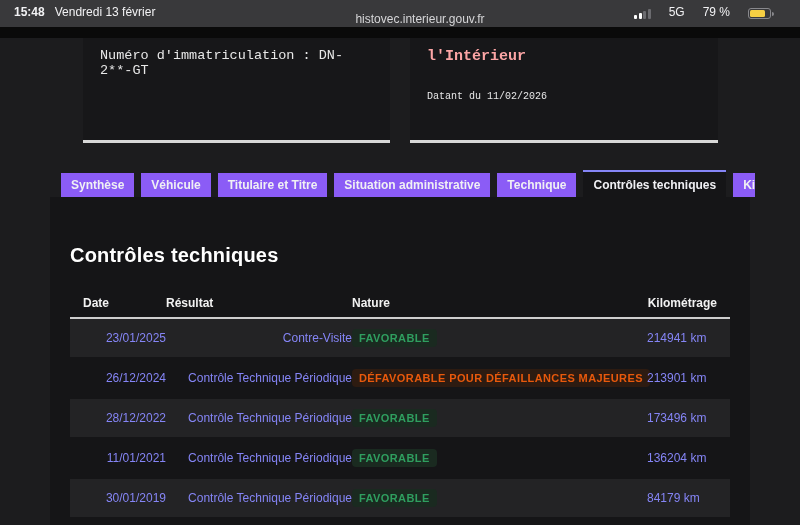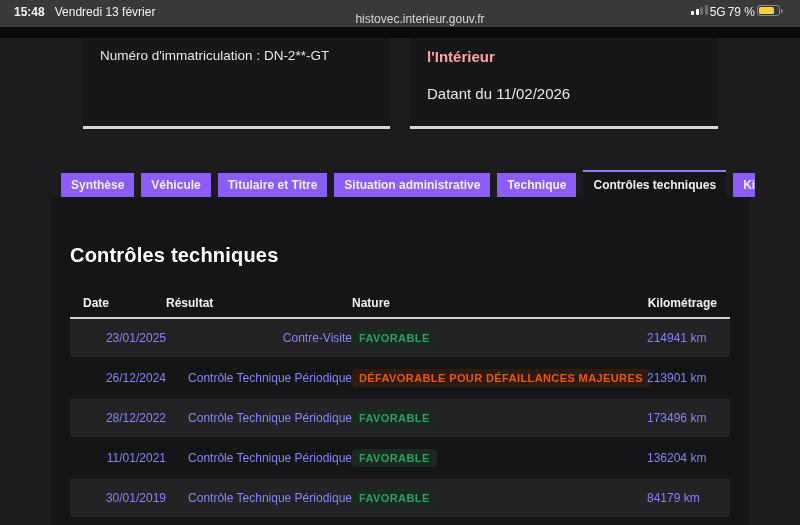--- a/index.html
+++ b/index.html
@@ -8,43 +8,43 @@
   #screen { position:relative; width:800px; height:525px; background:#1c1c1e; overflow:hidden; }
 
   
   .statusbar { position:absolute; top:0; left:0; width:800px; height:27px;
                background:#39393b; color:#f2f2f4; }
   .sb-left { position:absolute; left:14px; top:5px; font-size:12px; display:flex; gap:10px; }
   .sb-time { font-weight:700; }
   .sb-date { font-weight:400; }
   .sb-url { position:absolute; left:420px; top:12px; transform:translateX(-50%);
             font-size:12px; color:#d6d6d8; }
-  .sb-right { position:absolute; right:20px; top:5px; display:flex; align-items:flex-start; gap:2px;
+  .sb-right { position:absolute; right:29px; top:5px; display:flex; align-items:flex-end; gap:18px;
               font-size:12px; }
   .cell-bars { display:flex; align-items:flex-end; gap:1.5px; height:10px; }
   .cell-bars span { width:3px; border-radius:1px; background:#fff; display:block; }
   .cell-bars .b1 { height:4px; } .cell-bars .b2 { height:6px; }
   .cell-bars .b3 { height:8px; background:#6b6b6f; } .cell-bars .b4 { height:10px; background:#6b6b6f; }
   .battery { position:relative; width:23px; height:11px; border:1px solid #88888c;
              border-radius:3px; display:flex; align-items:center; padding:1px; }
   .battery-fill { height:7px; width:79%; border-radius:1.5px; }
   .battery-nub { position:absolute; right:-4px; top:3px; width:2.5px; height:4px;
                  background:#88888c; border-radius:0 2px 2px 0; }
 
   
   .topstrip { position:absolute; top:27px; left:0; width:800px; height:11px; background:#0a0a0a; }
 
   
-  .card { position:absolute; top:38px; height:91px; background:#171719;
-          border-bottom:3px solid #d8d8d8; padding:10px 17px; color:#e8e8e8; }
+  .card { position:absolute; top:38px; height:105px; background:#171719;
+          border-bottom:3px solid #d8d8d8; padding:10px 17px; color:#e8e8e8;font-family:Liberation Mono, monospace; }
   .card-left { left:83px; width:307px; }
   .card-right { left:410px; width:308px; }
   .card-reg { font-size:13.5px; }
   .card-title { font-size:15px; font-weight:700; }
-  .card-sub { font-size:15px; margin-top:20px; color:#e8e8e8; }
+  .card-sub { font-size:10px; margin-top:26px; color:#e8e8e8; }
 
   
   .tabs-viewport { position:absolute; left:61px; top:170px; width:694px; height:27px;
                    overflow:hidden; }
   .tabs { display:flex; gap:7px; align-items:flex-end; height:27px; }
   .tab { flex:0 0 auto; height:24px; padding:0 10px; background:#8b5cf6; color:#f0f0f4;
          font-size:12px; font-weight:700; display:flex; align-items:center;
          white-space:nowrap; cursor:pointer; }
   .tab.active { height:27px; background:#151517; border-top:2px solid #8585f6; }
 

